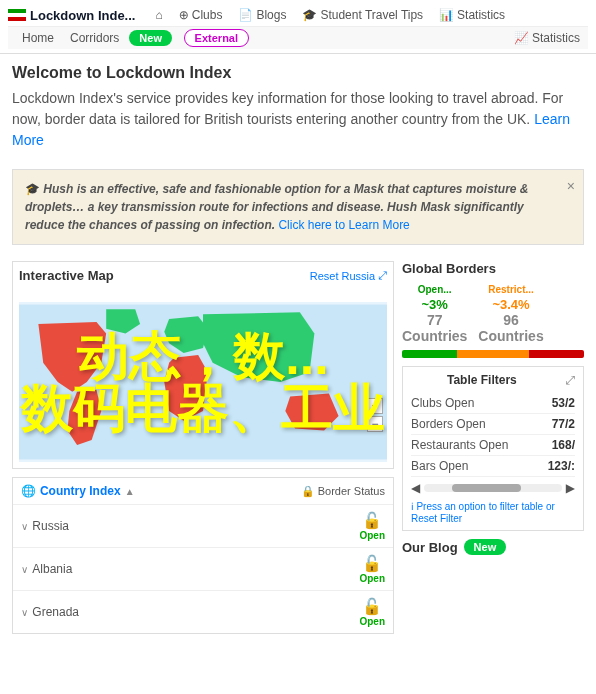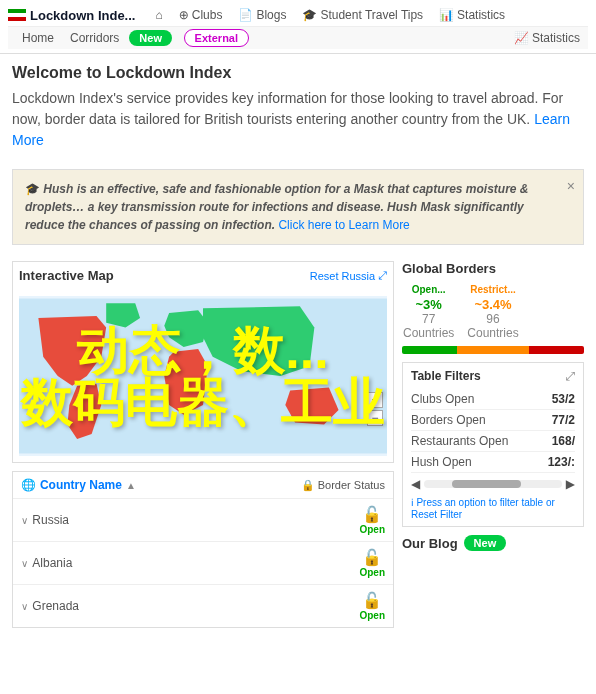--- a/index.html
+++ b/index.html
@@ -29,21 +29,21 @@
     .notif-box a { color: #007bff; }
     .notif-bold { font-weight: bold; font-style: italic; color: #555; }
 
     
     .main-content { display: flex; gap: 0; padding: 8px 12px; }
     .left-panel { flex: 1; min-width: 0; }
     .right-panel { width: 190px; flex-shrink: 0; padding-left: 8px; }
 
     
     .map-section { border: 1px solid #ddd; padding: 6px; margin-bottom: 8px; }
-    .map-header { display: flex; justify-content: space-between; align-items: center; margin-bottom: 13px; }
+    .map-header { display: flex; justify-content: space-between; align-items: center; margin-bottom: 19px; }
     .map-title { font-weight: bold; font-size: 13px; }
     .map-reset { color: #007bff; font-size: 11px; cursor: pointer; display: flex; align-items: center; gap: 3px; }
     .map-img { width: 100%; height: 160px; position: relative; overflow: hidden; background: #e8f4fd; }
     
     .map-zoom-controls { position: absolute; right: 4px; bottom: 30px; display: flex; flex-direction: column; gap: 2px; }
     .zoom-btn { width: 16px; height: 16px; background: #fff; border: 1px solid #aaa; display: flex; align-items: center; justify-content: center; font-size: 12px; cursor: pointer; color: #555; }
 
     
     .table-section { border: 1px solid #ddd; }
     .table-header { display: flex; align-items: center; padding: 6px 8px; background: #fff; }
@@ -55,32 +55,32 @@
     .table-row-status { margin-left: auto; text-align: center; font-size: 11px; }
     .status-icon { font-size: 16px; color: #333; }
     .status-open { color: #00aa00; font-size: 10px; font-weight: bold; }
 
     
     .global-borders { margin-bottom: 8px; }
     .section-title { font-weight: bold; font-size: 13px; margin-bottom: 6px; }
     .gb-grid { display: grid; grid-template-columns: 1fr 1fr 1fr; gap: 11px; font-size: 11px; text-align: center; }
     .gb-header { font-size: 10px; color: #555; font-weight: bold; padding: 2px; }
     .gb-val { font-size: 13px; font-weight: bold; color: #333; }
-    .gb-label { font-size: 12px; color: #888; }
+    .gb-label { font-size: 14px; color: #888; font-weight: bold; }
     .gb-open { color: #009900; }
     .gb-restricted { color: #ff8800; }
     .gb-closed { color: #cc0000; }
     .color-bar { display: flex; height: 8px; margin: 6px 0; border-radius: 2px; overflow: hidden; }
     .bar-open { background: #00aa00; }
     .bar-restricted { background: #ff8800; }
     .bar-closed { background: #cc0000; }
 
     .table-filters { border: 1px solid #ddd; padding: 6px 8px; margin-bottom: 8px; }
     .tf-header { display: flex; justify-content: space-between; align-items: center; margin-bottom: 6px; }
-    .tf-title { font-weight: bold; font-size: 12px; }
+    .tf-title { font-weight: bold; font-size: 12px; margin-left: 36px; }
     .tf-expand { color: #888; font-size: 12px; cursor: pointer; }
     .filter-row { display: flex; justify-content: space-between; align-items: flex-start; padding: 3px 0; border-bottom: 1px solid #f0f0f0; font-size: 12px; }
     .filter-label { color: #555; }
     .filter-val { color: #333; font-weight: bold; }
     .filter-scroll { display: flex; align-items: center; gap: 4px; margin: 4px 0; }
     .scroll-track { flex: 1; height: 8px; background: #eee; border-radius: 4px; position: relative; overflow: hidden; }
     .scroll-thumb { position: absolute; left: 20%; width: 50%; height: 100%; background: #aaa; border-radius: 4px; }
     .scroll-arrow { color: #555; font-size: 12px; cursor: pointer; }
     .filter-hint { font-size: 10px; color: #007bff; margin-top: 4px; }
     .filter-hint a { color: #007bff; text-decoration: none; }
@@ -206,21 +206,21 @@
           <div class="zoom-btn">+</div>
           <div class="zoom-btn">−</div>
         </div>
       </div>
     </div>
 
     <div class="table-section">
       <div class="table-header">
         <div class="country-col">
           <span style="color:#007bff;">🌐</span>
-          <span>Country Name</span>
+          <span>Country Index</span>
           <span style="color:#888; font-size:10px;">▲</span>
         </div>
         <div class="status-col">
           <span>🔒</span>
           <span>Border Status</span>
         </div>
       </div>
 
       <div class="table-row">
         <div class="table-row-country">
@@ -295,21 +295,21 @@
       </div>
       <div class="filter-row">
         <span class="filter-label">Borders Open</span>
         <span class="filter-val">77/2</span>
       </div>
       <div class="filter-row">
         <span class="filter-label">Restaurants Open</span>
         <span class="filter-val">168/</span>
       </div>
       <div class="filter-row">
-        <span class="filter-label">Hush Open</span>
+        <span class="filter-label">Bars Open</span>
         <span class="filter-val">123/:</span>
       </div>
 
       <div class="filter-scroll">
         <span class="scroll-arrow">◀</span>
         <div class="scroll-track">
           <div class="scroll-thumb"></div>
         </div>
         <span class="scroll-arrow">▶</span>
       </div>

